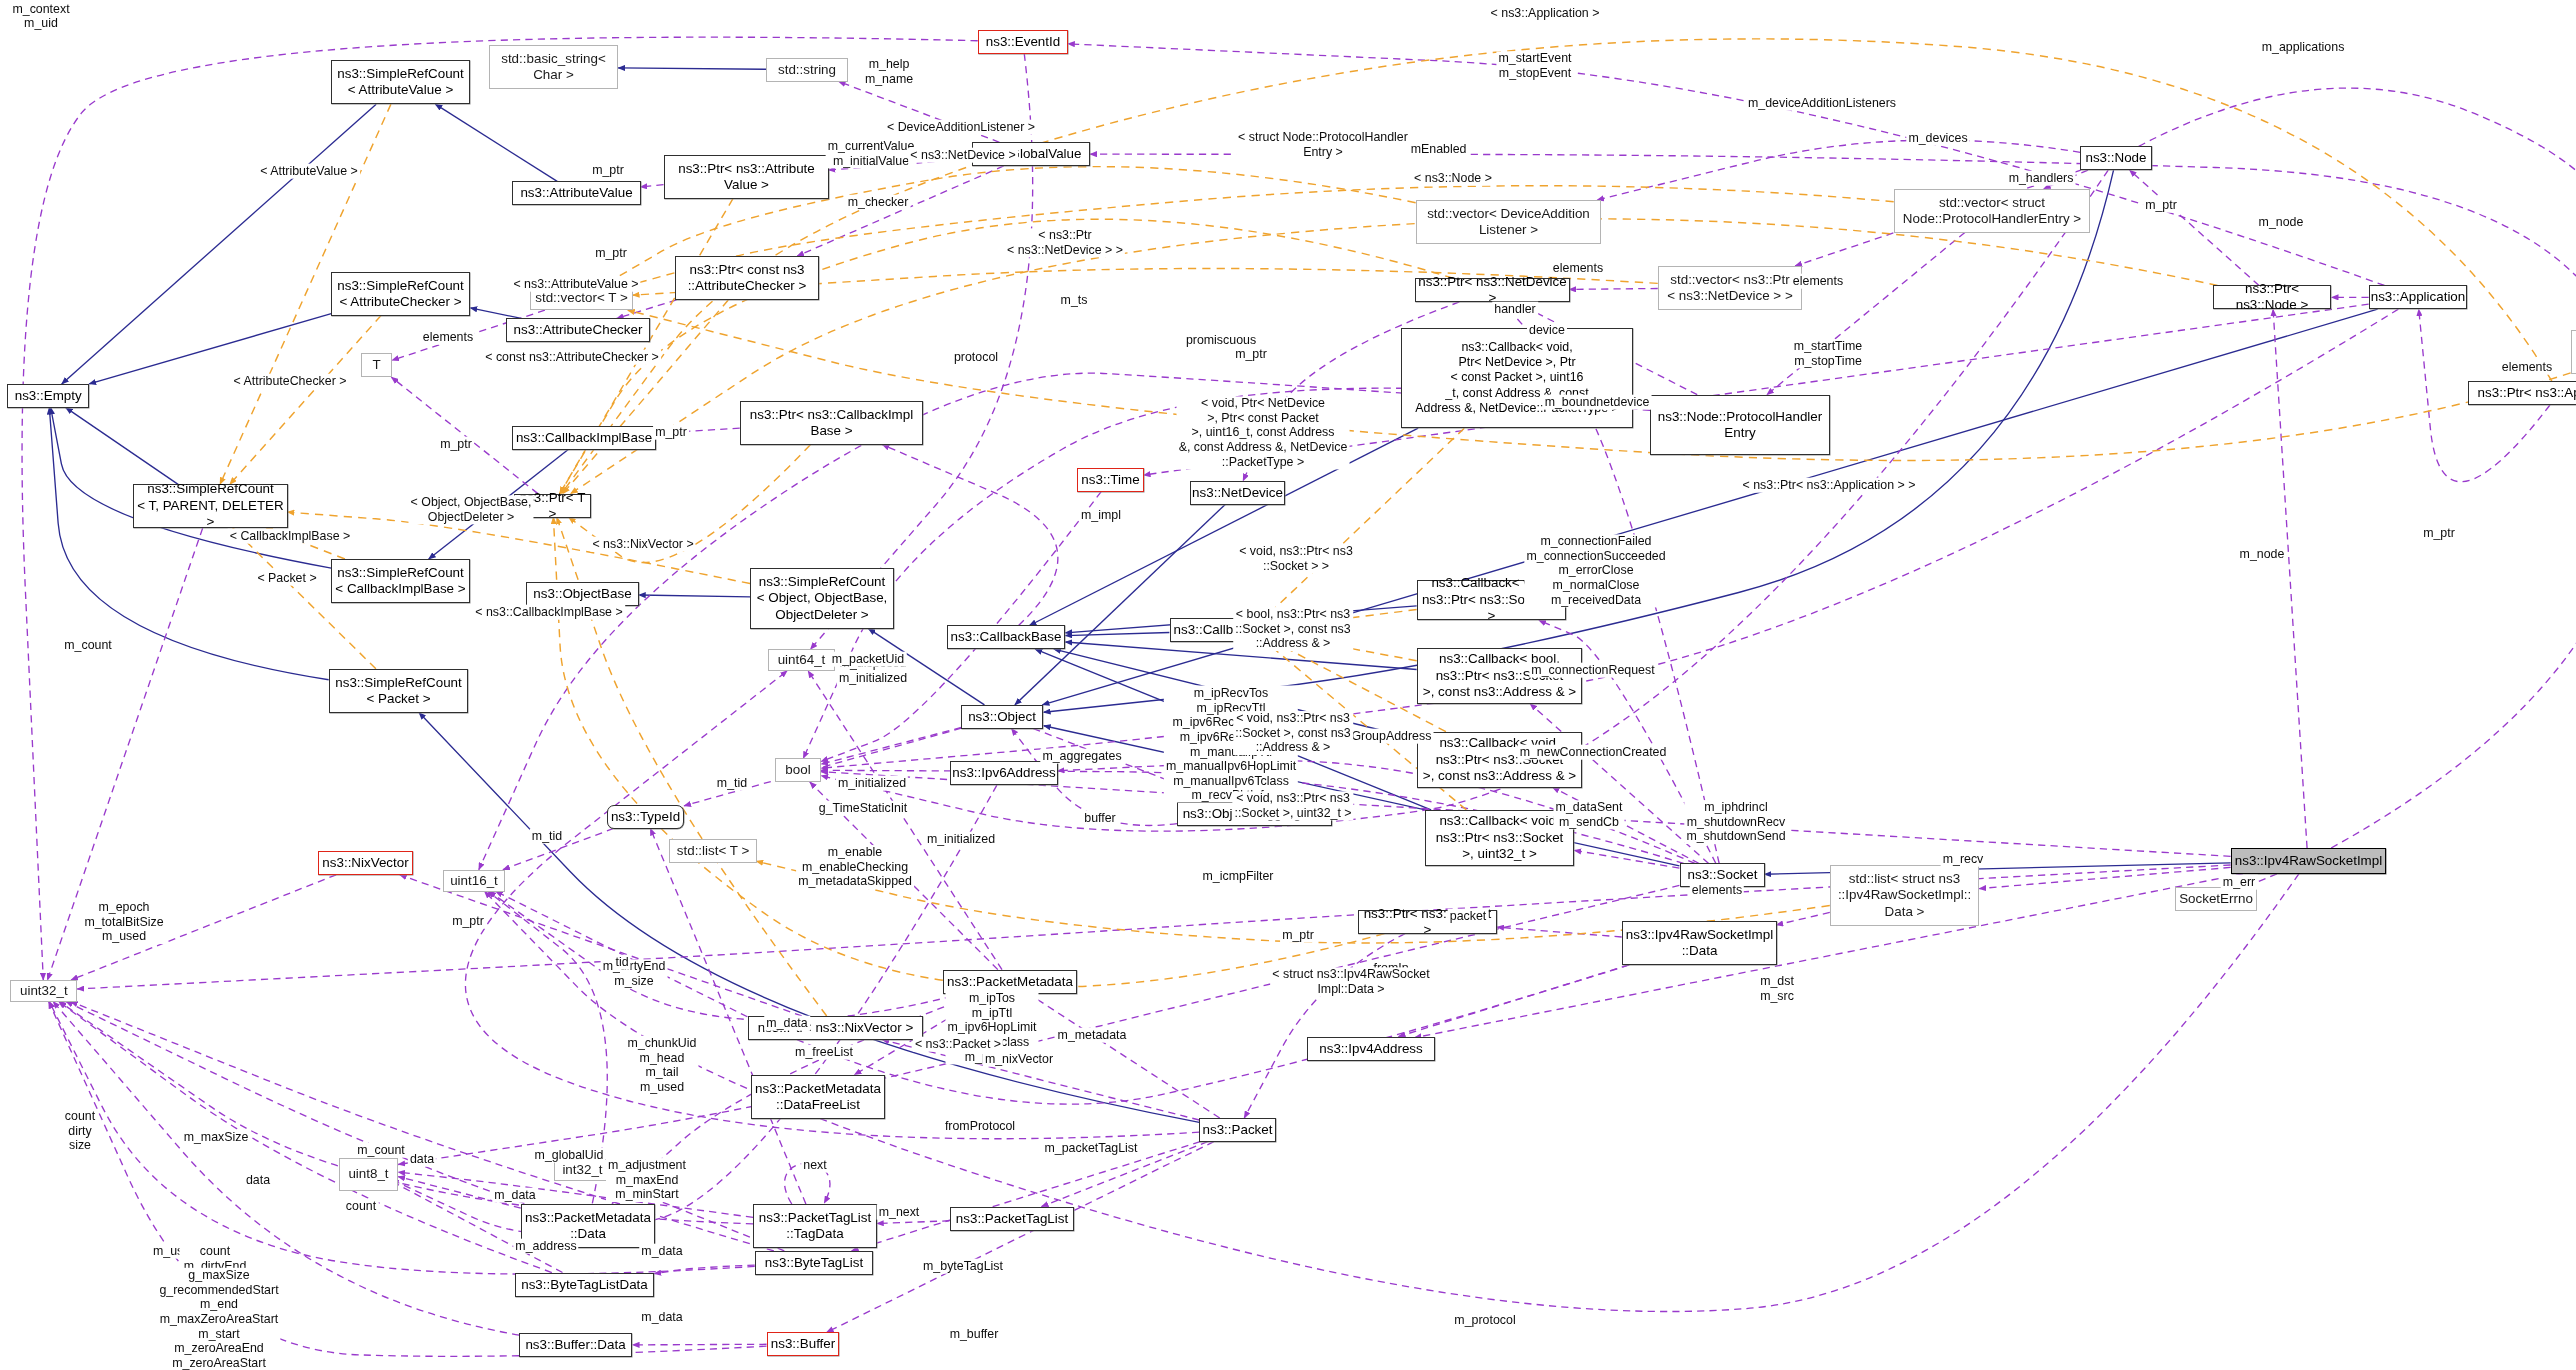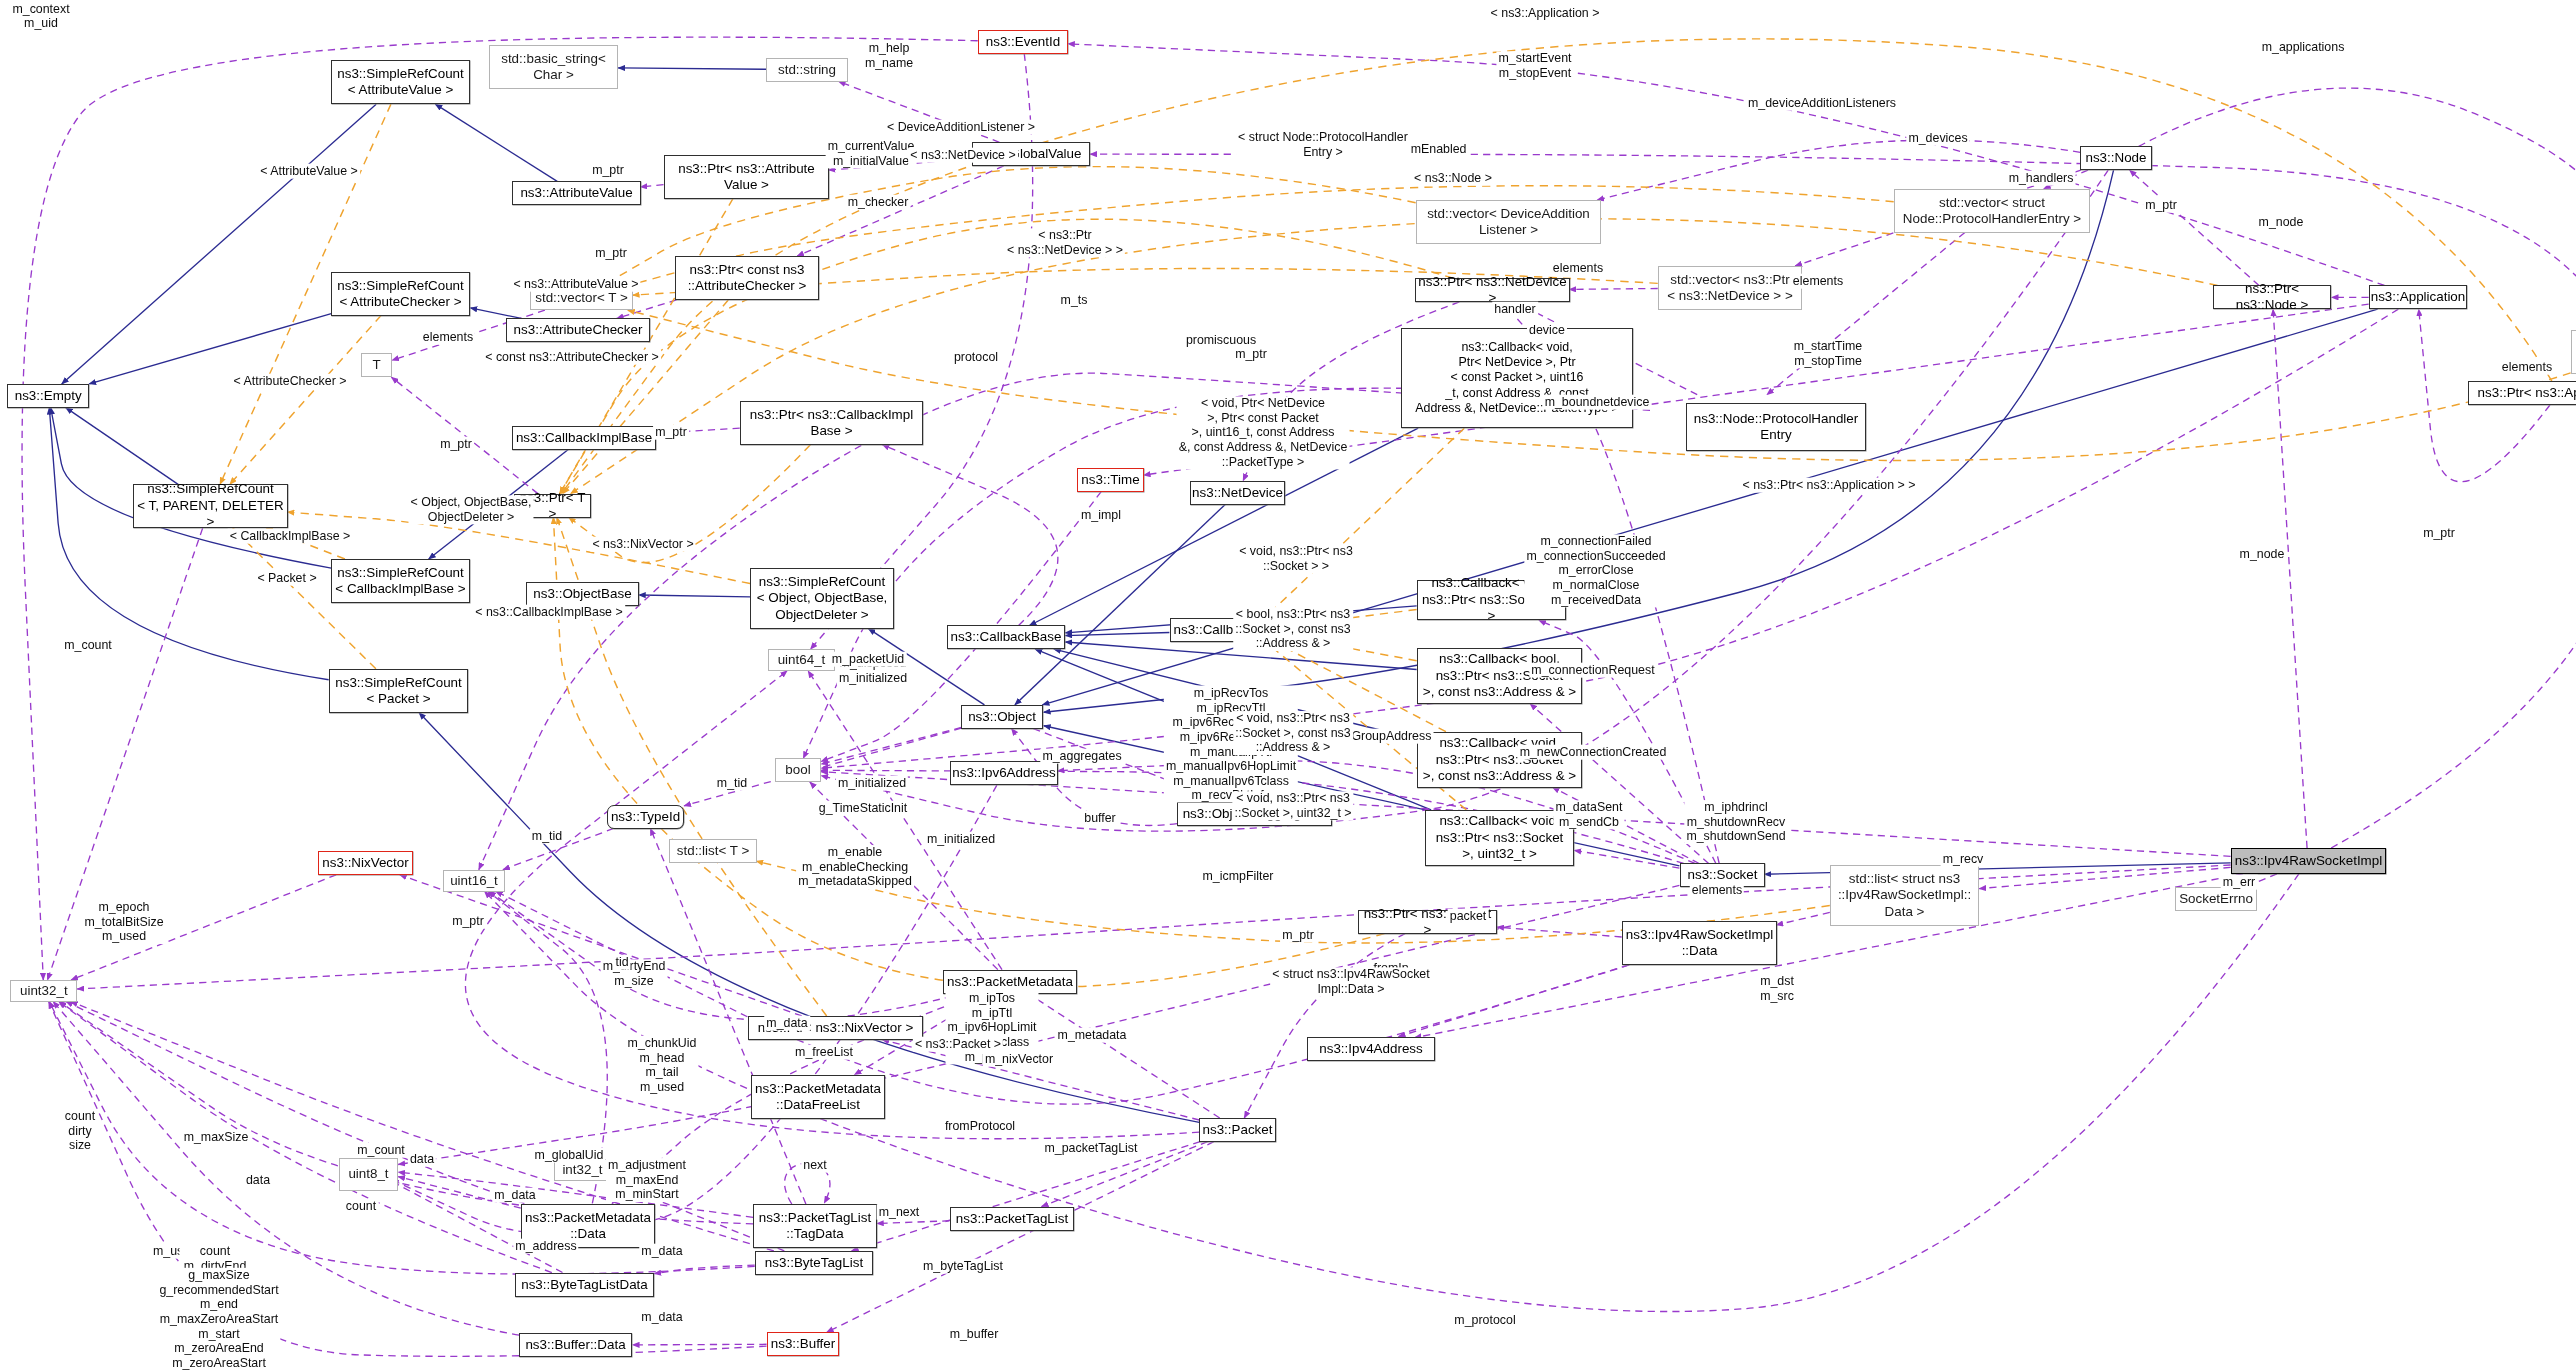--- a/index.html
+++ b/index.html
@@ -283,21 +283,21 @@
     <div class="node normal" style="left: 1680px; top: 863px; width: 85px; height: 24px;">
       <div>ns3::Socket</div>
     </div>
     <div class="node normal" style="left: 2080px; top: 146px; width: 72px; height: 24px;">
       <div>ns3::Node</div>
     </div>
     <div class="node muted" style="left: 1894px; top: 189px; width: 196px; height: 44px;">
       <div>std::vector&lt; struct</div>
       <div>Node::ProtocolHandlerEntry &gt;</div>
     </div>
-    <div class="node normal" style="left: 1686px; top: 395px; width: 180px; height: 48px; margin-top: 8px;">
+    <div class="node normal" style="left: 1650px; top: 395px; width: 180px; height: 60px;">
       <div>ns3::Node::ProtocolHandler</div>
       <div>Entry</div>
     </div>
     <div class="node normal" style="left: 2213px; top: 285px; width: 118px; height: 24px;">
       <div>ns3::Ptr&lt; ns3::Node &gt;</div>
     </div>
     <div class="node normal" style="left: 2369px; top: 285px; width: 98px; height: 24px;">
       <div>ns3::Application</div>
     </div>
     <div class="node normal" style="left: 2468px; top: 381px; width: 183px; height: 24px;">
@@ -403,21 +403,21 @@
       <div>::Ipv4RawSocketImpl::</div>
       <div>Data &gt;</div>
     </div>
     <div class="node normal" style="left: 1622px; top: 921px; width: 155px; height: 44px;">
       <div>ns3::Ipv4RawSocketImpl</div>
       <div>::Data</div>
     </div>
     <div class="node normal" style="left: 1358px; top: 910px; width: 139px; height: 24px;">
       <div>ns3::Ptr&lt; ns3::Packet &gt;</div>
     </div>
-    <div class="edge-label" style="left: 889px; top: 56px;">
+    <div class="edge-label" style="left: 889px; top: 72px;">
       <div>m_help</div>
       <div>m_name</div>
     </div>
     <div class="edge-label" style="left: 871px; top: 154px;">
       <div>m_currentValue</div>
       <div>m_initialValue</div>
     </div>
     <div class="edge-label" style="left: 878px; top: 202px;">
       <div>m_checker</div>
     </div>

